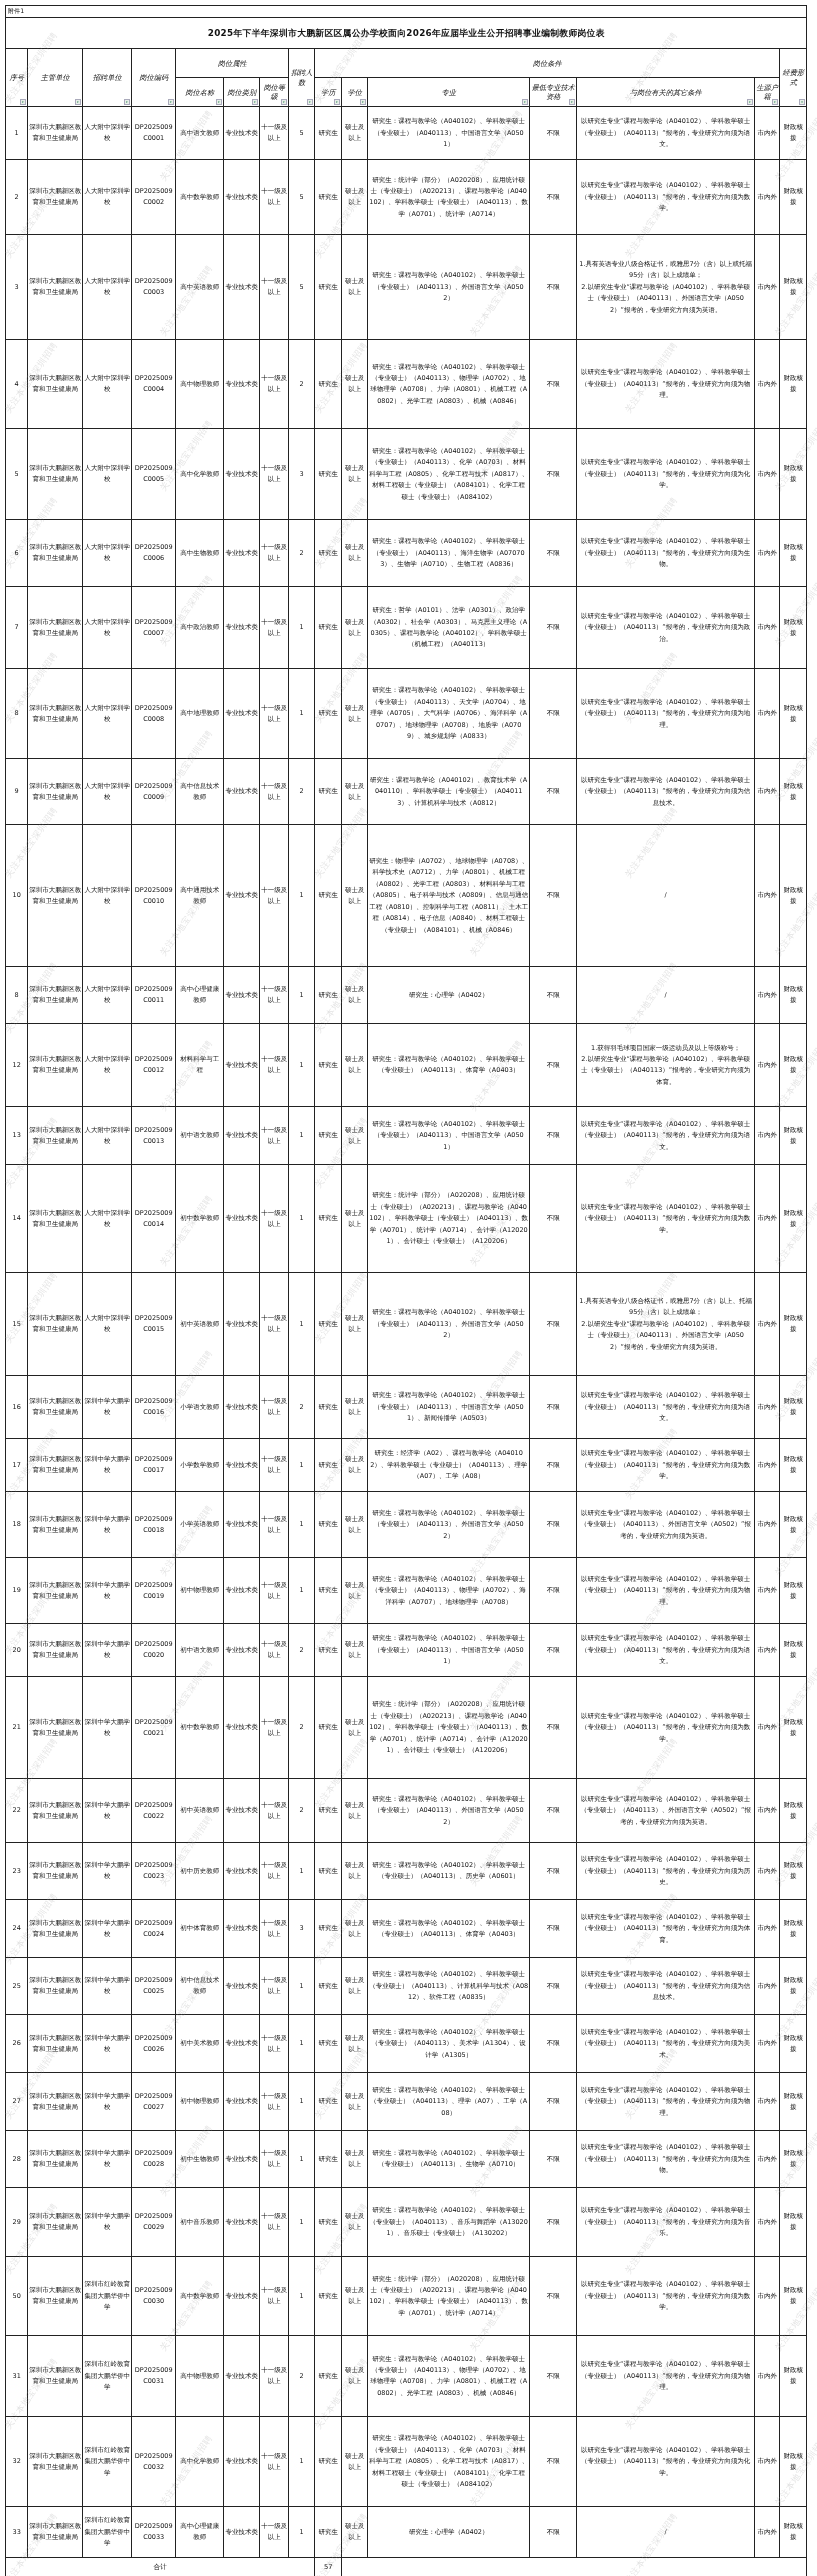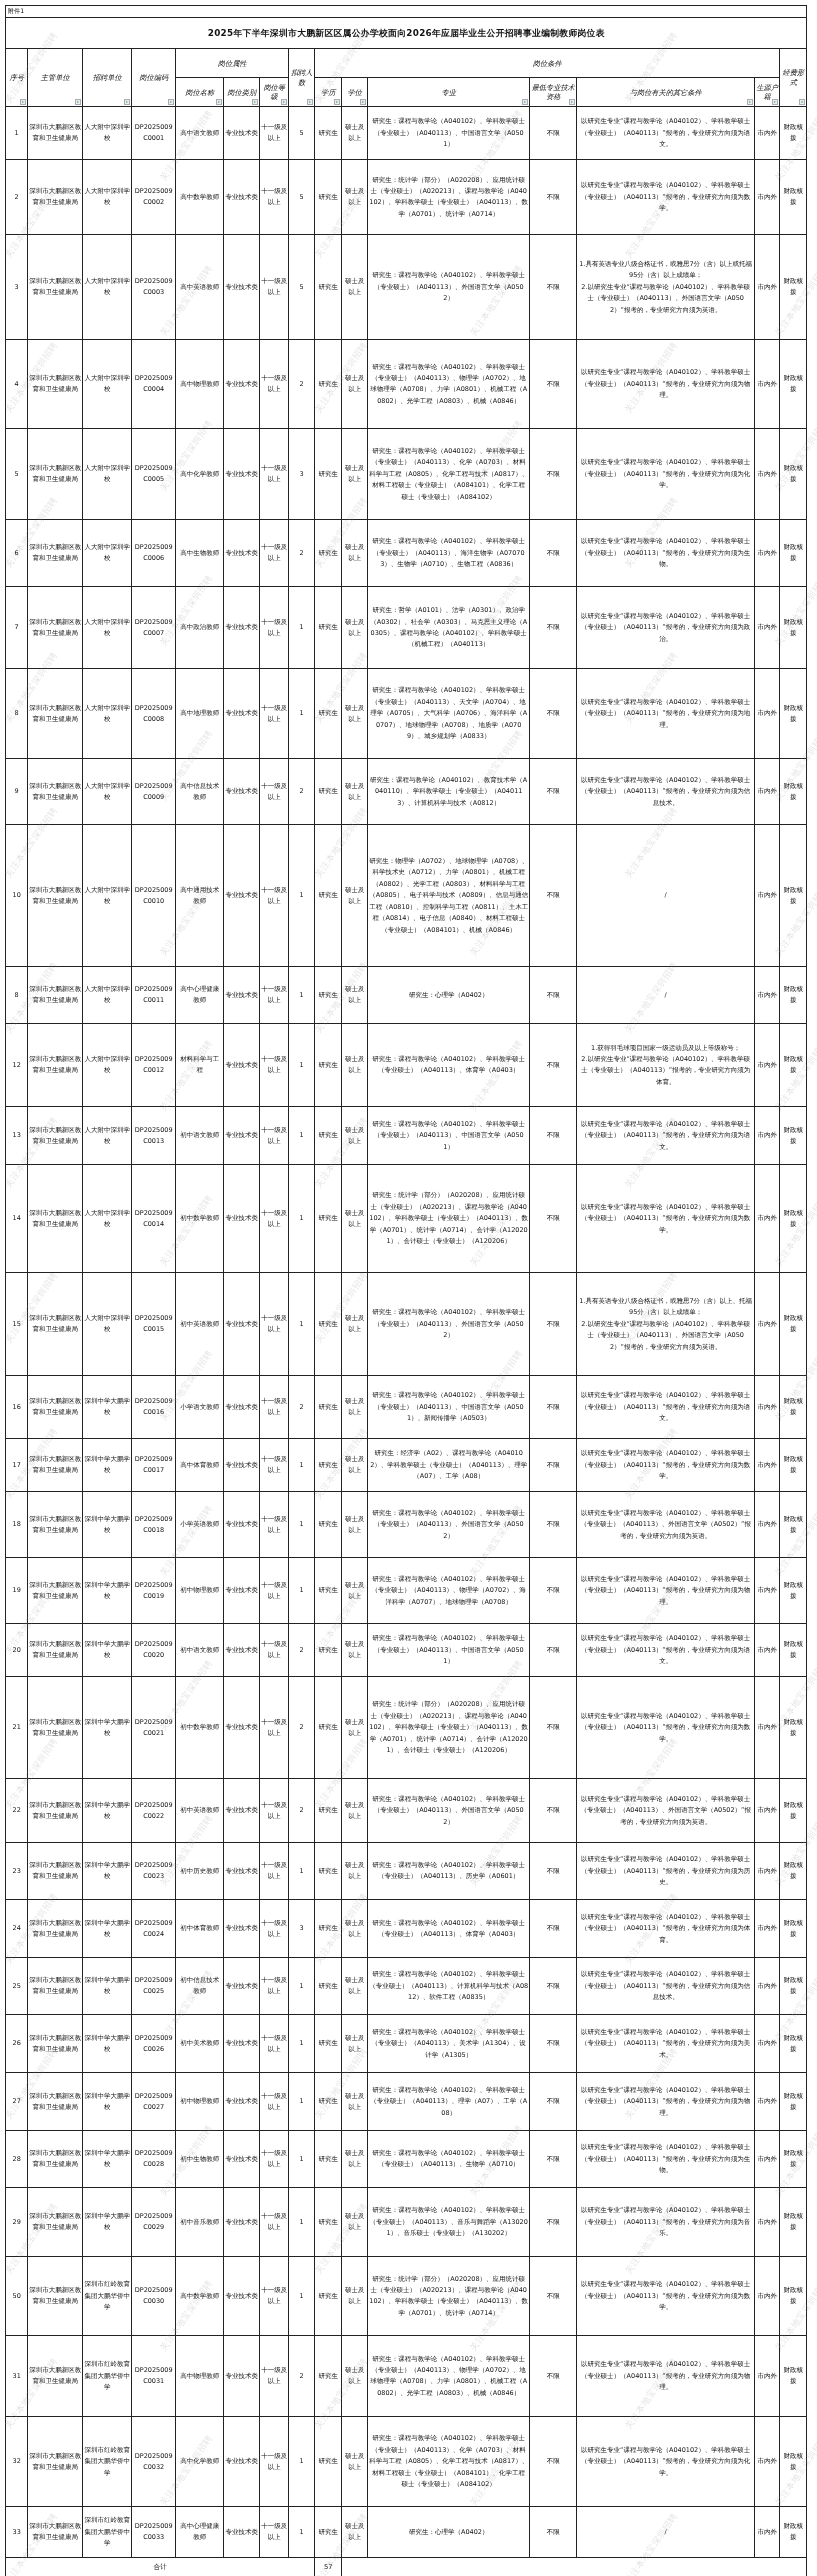--- a/index.html
+++ b/index.html
@@ -349,21 +349,21 @@
           <td>不限</td>
           <td class="left" style="white-space: pre-line;">以研究生专业“课程与教学论（A040102）、学科教学硕士（专业硕士）（A040113）”报考的，专业研究方向须为语文。</td>
           <td>市内外</td>
           <td>财政核拨</td>
         </tr>
         <tr class="datarow" style="height: 53px;">
           <td>17</td>
           <td>深圳市大鹏新区教育和卫生健康局</td>
           <td>深圳中学大鹏学校</td>
           <td>DP2025009C0017</td>
-          <td>高中体育教师</td>
+          <td>小学数学教师</td>
           <td>专业技术类</td>
           <td>十一级及以上</td>
           <td>1</td>
           <td>研究生</td>
           <td>硕士及以上</td>
           <td class="major">研究生：经济学（A02）、课程与教学论（A040102）、学科教学硕士（专业硕士）（A040113）、理学（A07）、工学（A08）</td>
           <td>不限</td>
           <td class="left" style="white-space: pre-line;">以研究生专业“课程与教学论（A040102）、学科教学硕士（专业硕士）（A040113）”报考的，专业研究方向须为数学。</td>
           <td>市内外</td>
           <td>财政核拨</td>

